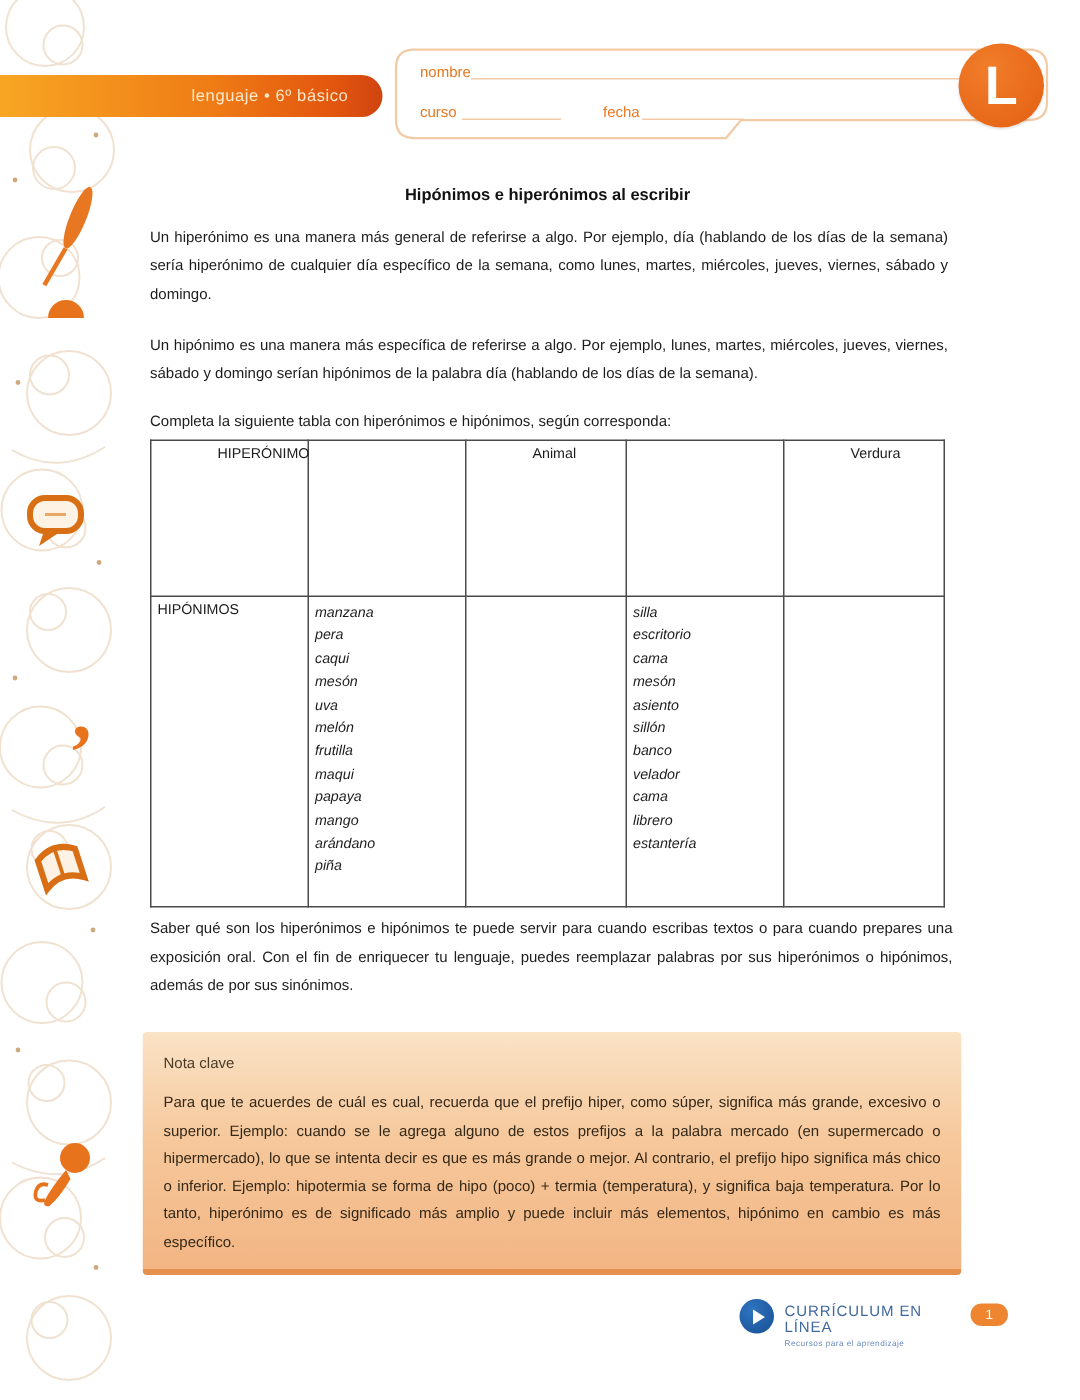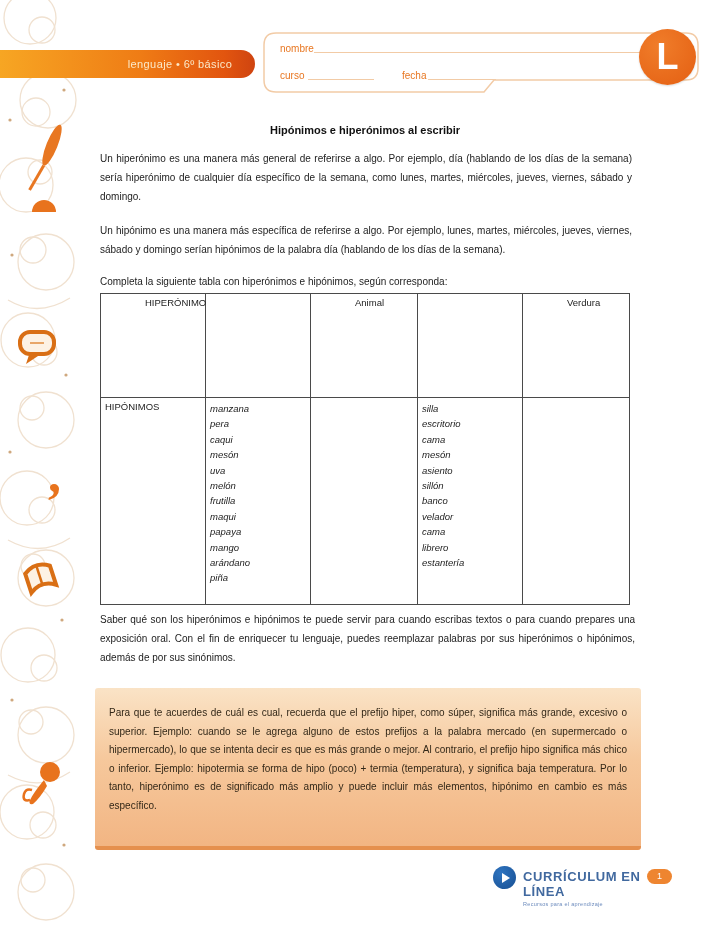--- a/index.html
+++ b/index.html
@@ -73,21 +73,21 @@
   #footer-logo-circle{
     left:493px;top:866px;width:23px;height:23px;border-radius:50%;
     background:radial-gradient(circle at 35% 30%,#2f74c0,#174f92);
     display:flex;align-items:center;justify-content:center;
   }
   #footer-logo-arrow{
     width:0;height:0;margin-left:2px;
     border-left:8px solid #ffffff;border-top:5px solid transparent;border-bottom:5px solid transparent;
   }
   #footer-brand{left:523px;top:869px;width:120px;}
-  #footer-brand .brand{font-size:13px;font-weight:bold;color:#41699f;letter-spacing:.6px;}
+  #footer-brand .brand{font-size:10px;font-weight:normal;color:#41699f;letter-spacing:.6px;}
   #footer-brand .tagline{font-size:5.5px;color:#6c8bbd;margin-top:1.5px;letter-spacing:.3px;}
   #page-badge{
     left:647px;top:869px;width:25px;height:15px;border-radius:8px;
     background:#ee8530;display:flex;align-items:center;justify-content:center;
   }
   #page-badge span{color:#fff;font-size:9px;line-height:1;}
 </style>
 </head>
 <body>
 
@@ -230,20 +230,21 @@
           <div>estantería</div>
         </td>
     <td></td>
   </tr>
 </tbody>
   </table>
 
 <div id="p3" class="abs doc-text">Saber qué son los hiperónimos e hipónimos te puede servir para cuando escribas textos o para cuando prepares una exposición oral.  Con el fin de enriquecer tu lenguaje, puedes reemplazar palabras por sus hiperónimos o hipónimos, además de por sus sinónimos.</div>
 
 <div id="note-box" class="abs">
+  <div id="note-heading">Nota clave</div>
   <div id="note-body">Para que te acuerdes de cuál es cual, recuerda que el prefijo hiper, como súper, significa  más grande, excesivo o superior. Ejemplo: cuando se le agrega alguno de estos prefijos a la palabra mercado (en supermercado o hipermercado), lo que se intenta decir es que es más grande o mejor.  Al contrario, el prefijo hipo significa más chico o inferior.  Ejemplo: hipotermia se forma de hipo (poco) + termia (temperatura), y significa baja temperatura. Por lo tanto, hiperónimo es de significado más amplio y puede incluir más elementos, hipónimo en cambio es más específico.</div>
 </div>
 
 <div id="footer-logo-circle" class="abs">
   <div id="footer-logo-arrow"></div>
 </div>
 <div id="footer-brand" class="abs">
   <div class="brand">CURRÍCULUM EN LÍNEA</div>
   <div class="tagline">Recursos para el aprendizaje</div>
 </div>

